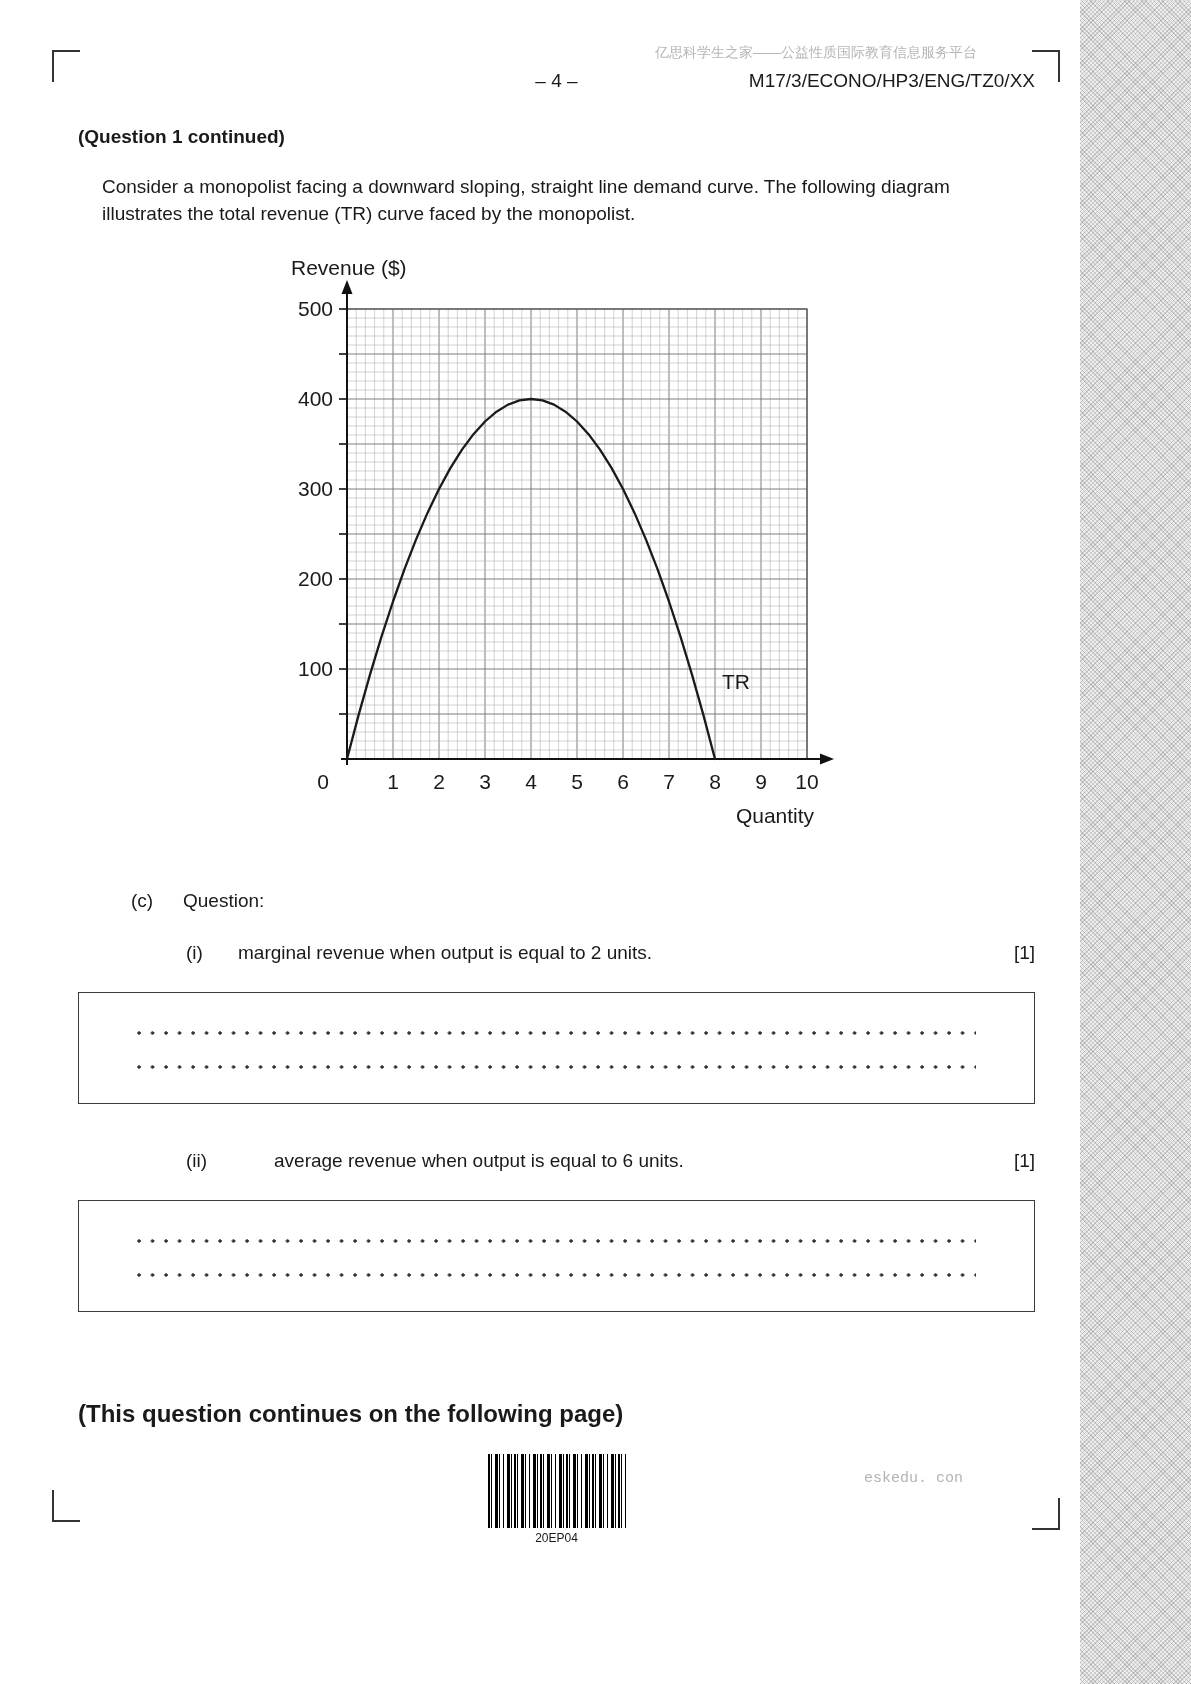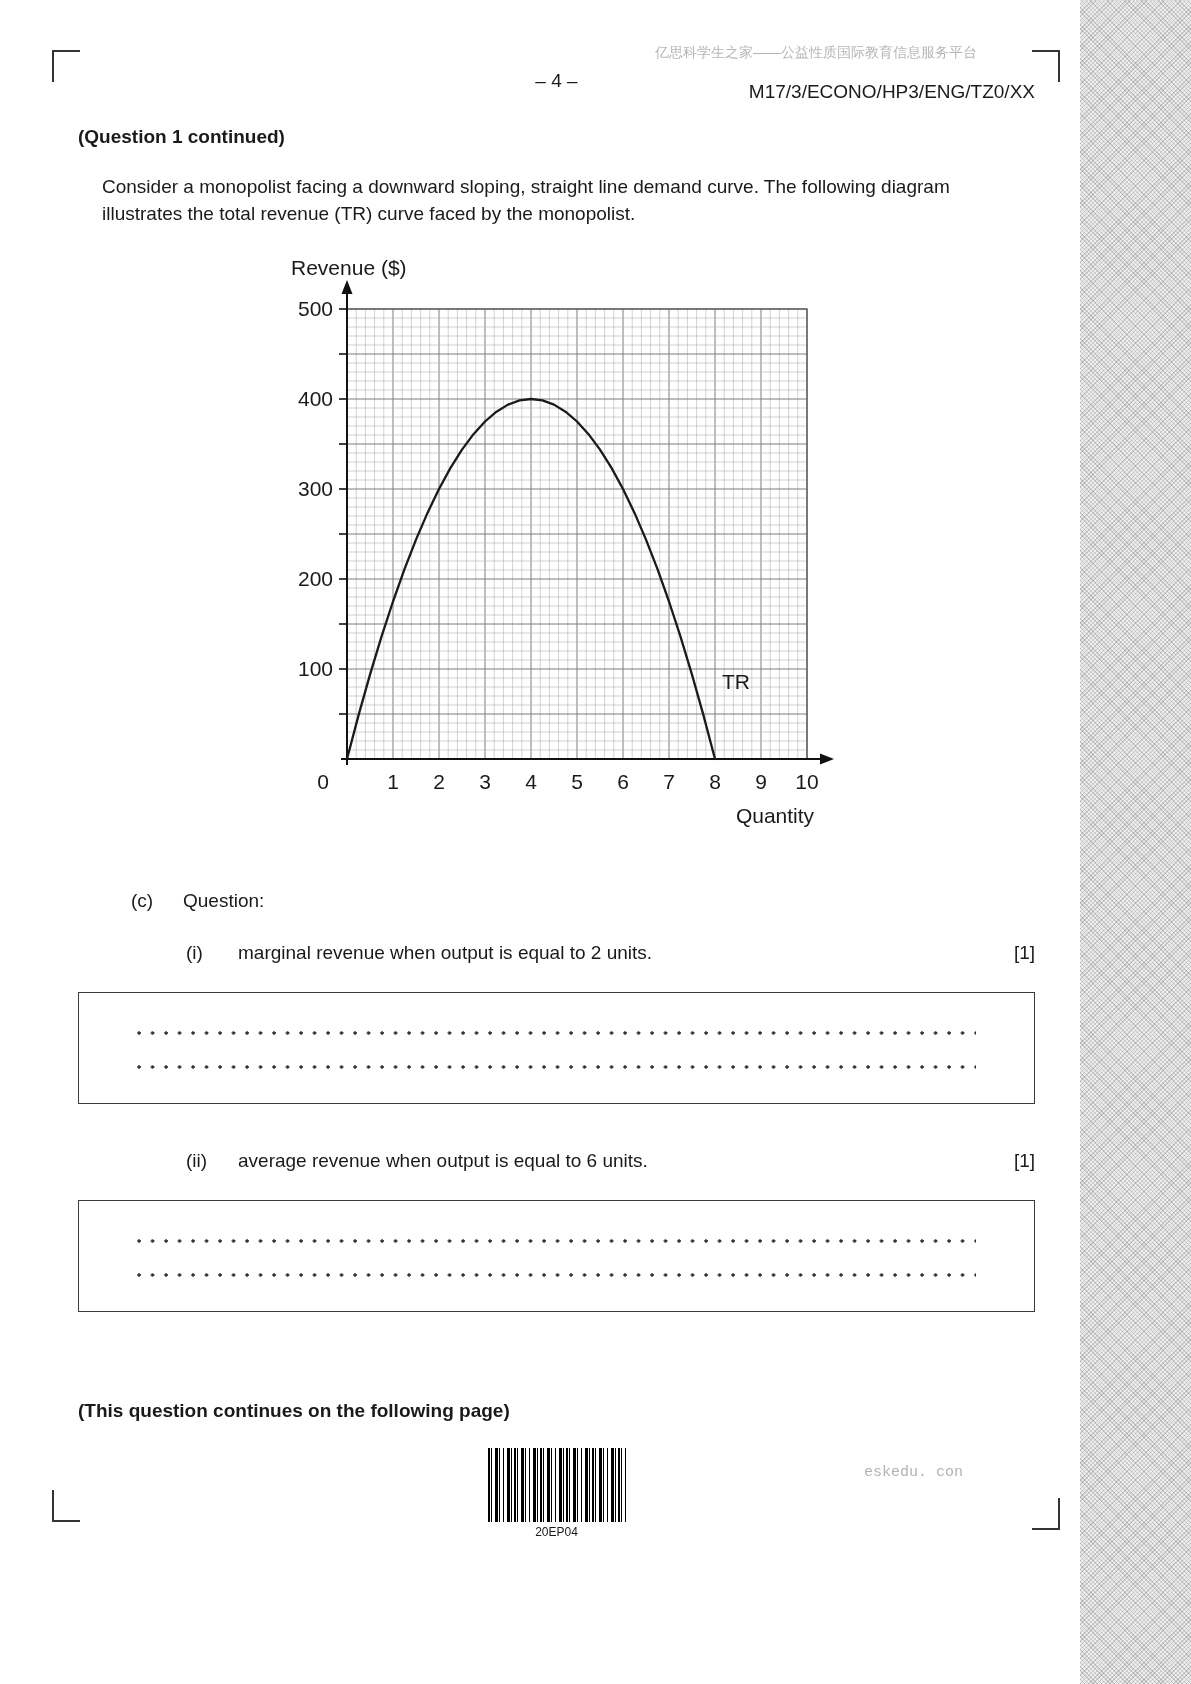--- a/index.html
+++ b/index.html
@@ -16,44 +16,44 @@
   .crop.tl{left:52px;top:50px;border-left:2px solid #333;border-top:2px solid #333;}
   .crop.tr{left:1032px;top:50px;border-right:2px solid #333;border-top:2px solid #333;}
   .crop.bl{left:52px;top:1490px;border-left:2px solid #333;border-bottom:2px solid #333;}
   .crop.br{left:1032px;top:1498px;border-right:2px solid #333;border-bottom:2px solid #333;}
 
   .content{position:relative;padding:44px 156px 0 78px;}
 
   .watermark-line{text-align:right;padding-right:58px;font-size:14px;color:#b6b6b6;}
   .header-row{position:relative;margin-top:8px;font-size:19px;height:24px;}
   .header-row .page-num{text-align:center;}
-  .header-row .paper-code{position:absolute;right:0;top:11px;}
+  .header-row .paper-code{position:absolute;right:0;top:0;}
 
   .continued{font-weight:bold;font-size:19px;margin-top:32px;}
   .intro{margin:26px 0 0 24px;font-size:19px;line-height:1.4;max-width:855px;}
 
   .chart-wrap{margin:22px 0 0 169px;}
   svg text{font-family:"Liberation Sans","DejaVu Sans",sans-serif;}
 
   .part-c{display:flex;margin:52px 0 0 53px;font-size:19px;}
   .part-c .p-label{width:52px;}
   .q-item{display:flex;margin:30px 0 0 108px;font-size:19px;}
   .q-item .q-label{width:52px;}
   .q-item .q-text{flex:1;}
   .q-item .q-marks{width:46px;text-align:right;}
 
   .answer-box{margin-top:28px;border:1.5px solid #3c3c3c;height:112px;
     padding:38px 58px 0;box-sizing:border-box;background:#fff;}
   .dotline{height:4px;background-image:radial-gradient(circle at 2px 2px,#333 1.45px,transparent 1.85px);
     background-size:13.5px 4px;background-repeat:repeat-x;}
   .dotline + .dotline{margin-top:30px;}
 
-  .q-item.second{margin-top:46px;}
-
-  .footer-continues{font-weight:bold;font-size:19px;margin-top:88px;}
+  .q-item.second{margin-top:46px;gap:36px;}
+
+  .footer-continues{font-weight:bold;font-size:24px;margin-top:88px;}
 
   .bottom-area{position:relative;margin-top:26px;height:120px;}
   .barcode-wrap{position:absolute;left:50%;transform:translateX(-50%);top:0;text-align:center;}
   .barcode{width:138px;height:74px;margin:0 auto;
     background:repeating-linear-gradient(90deg,#000 0 2px,#fff 2px 3px,#000 3px 4px,#fff 4px 7px,
       #000 7px 10px,#fff 10px 11px,#000 11px 12px,#fff 12px 15px,#000 15px 16px,#fff 16px 19px,
       #000 19px 22px,#fff 22px 23px,#000 23px 24px,#fff 24px 26px);}
   .barcode-label{font-size:12px;margin-top:3px;}
   .eskedu{position:absolute;right:72px;top:16px;color:#b3b3b3;font-size:15px;
     font-family:Liberation Mono, monospace;}

